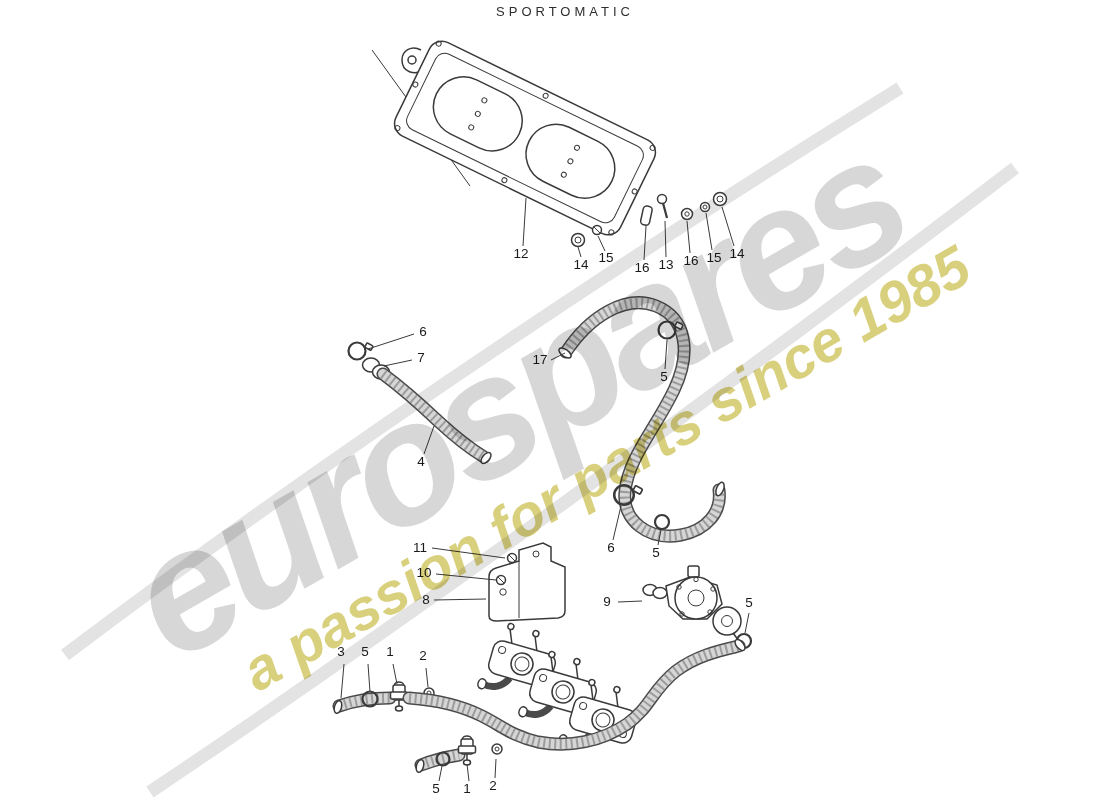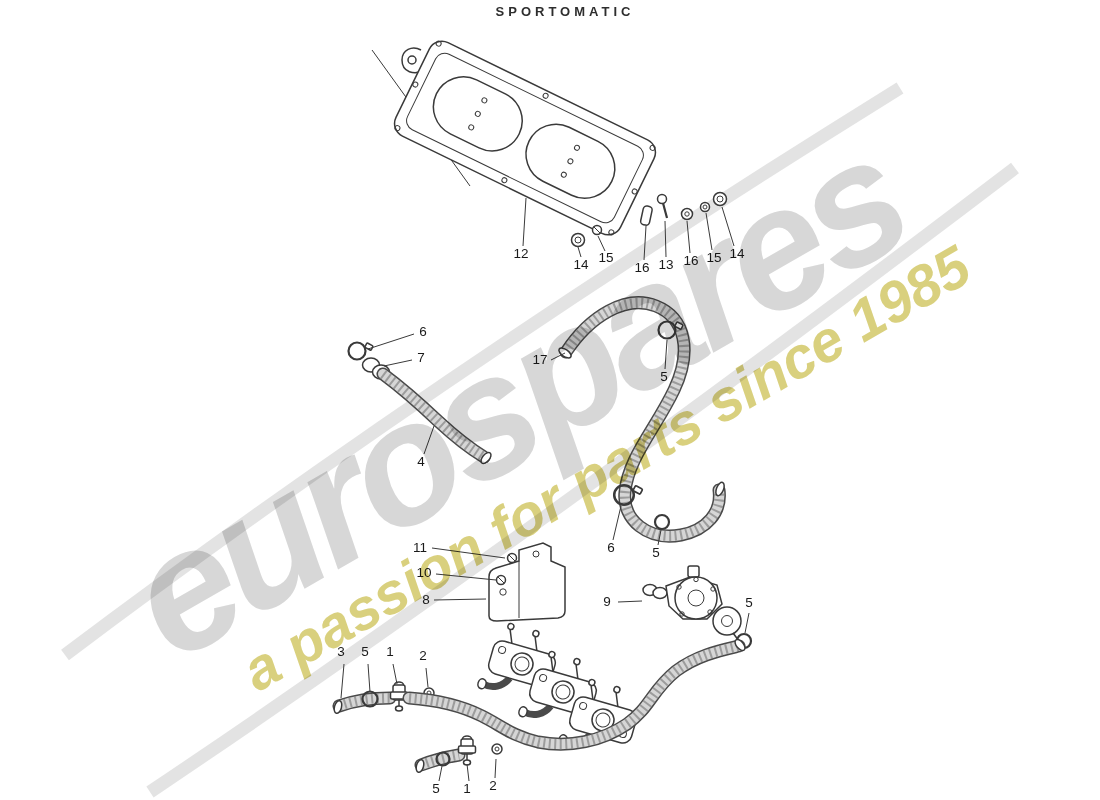--- a/index.html
+++ b/index.html
@@ -1,19 +1,19 @@
 <!DOCTYPE html>
 <html><head>
 <meta charset="utf-8">
 <style>
   html,body{margin:0;padding:0;background:#ffffff;}
   .stage{position:relative;width:1100px;height:800px;background:#ffffff;overflow:hidden;
          font-family:"Liberation Sans",sans-serif;}
   .title{position:absolute;left:565px;top:4px;transform:translateX(-50%);
-         font-size:13px;font-weight:700;letter-spacing:4px;color:#2e2e2e;white-space:nowrap;}
+         font-size:13px;font-weight:400;letter-spacing:4px;color:#2e2e2e;white-space:nowrap;}
   
   .wm{position:absolute;white-space:nowrap;pointer-events:none;mix-blend-mode:multiply;}
   .wm-brand{left:515px;top:398px;transform:translate(-50%,-50%) rotate(-30deg);
             font-style:italic;font-weight:bold;font-size:172px;letter-spacing:-7px;
             color:rgba(150,150,150,0.38);}
   .wm-tagline{left:606px;top:468px;transform:translate(-50%,-50%) rotate(-30deg);
             font-style:italic;font-weight:bold;font-size:58px;letter-spacing:0px;
             color:rgba(186,170,20,0.55);}
   
   .ln{stroke:#3a3a3a;stroke-width:1.5;fill:none;}

